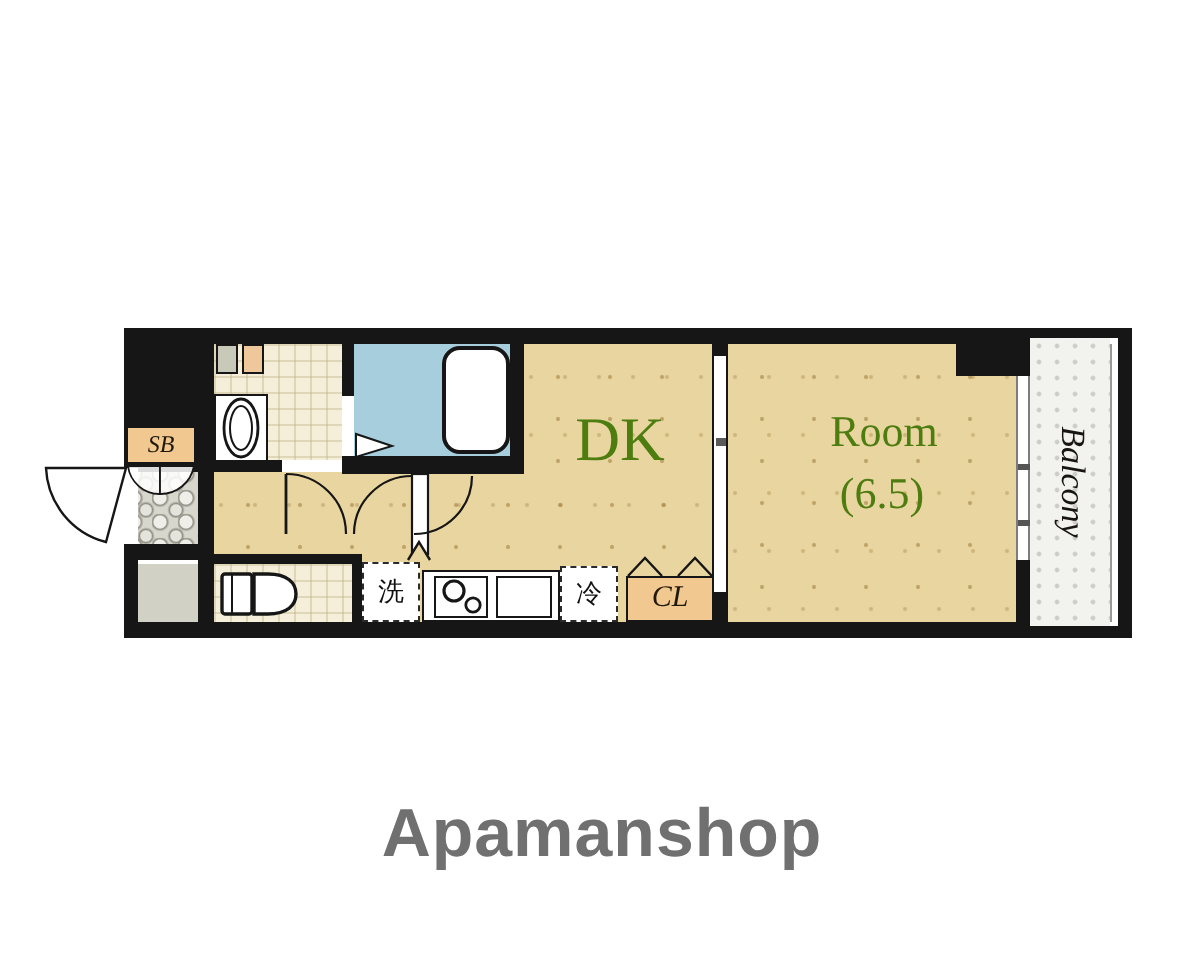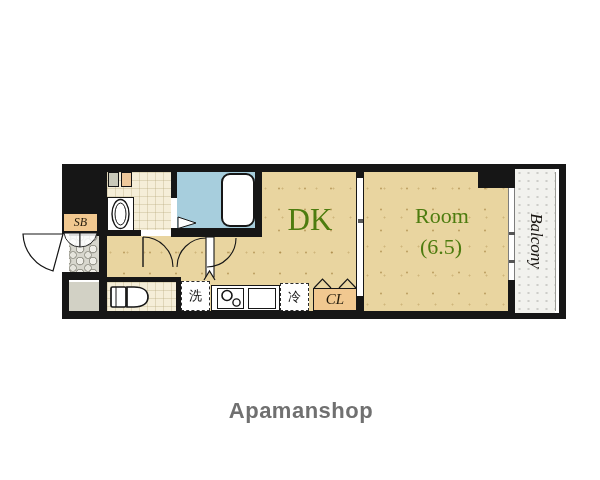--- a/index.html
+++ b/index.html
@@ -39,21 +39,21 @@
   .cab{position:absolute;background:#f1c890;border:1.8px solid #161616;box-sizing:border-box;
        display:flex;align-items:center;justify-content:center;
        font-style:italic;color:#20180a;}
 
   .roomlabel{position:absolute;color:#4d7c0f;white-space:nowrap;
        transform:translate(-50%,-50%);}
   .svglayer{position:absolute;left:0;top:0;pointer-events:none;}
 
   #brand{position:absolute;left:150px;top:398px;width:302px;text-align:center;
        font-family:"Liberation Sans", sans-serif;font-weight:bold;letter-spacing:.5px;
-       font-size:22px;color:#707070;}
+       font-size:34px;color:#707070;}
   #balcony-text{position:absolute;left:536px;top:241px;transform:translate(-50%,-50%) rotate(90deg);
        font-style:italic;font-size:17px;color:#181410;white-space:nowrap;}
 </style>
 </head>
 <body>
 
 <div id="stage">
 
   <div class="cream" style="left:107px;top:172px;width:64px;height:58px;"></div>
   <div class="blue" style="left:177px;top:172px;width:78px;height:56px;"></div>

